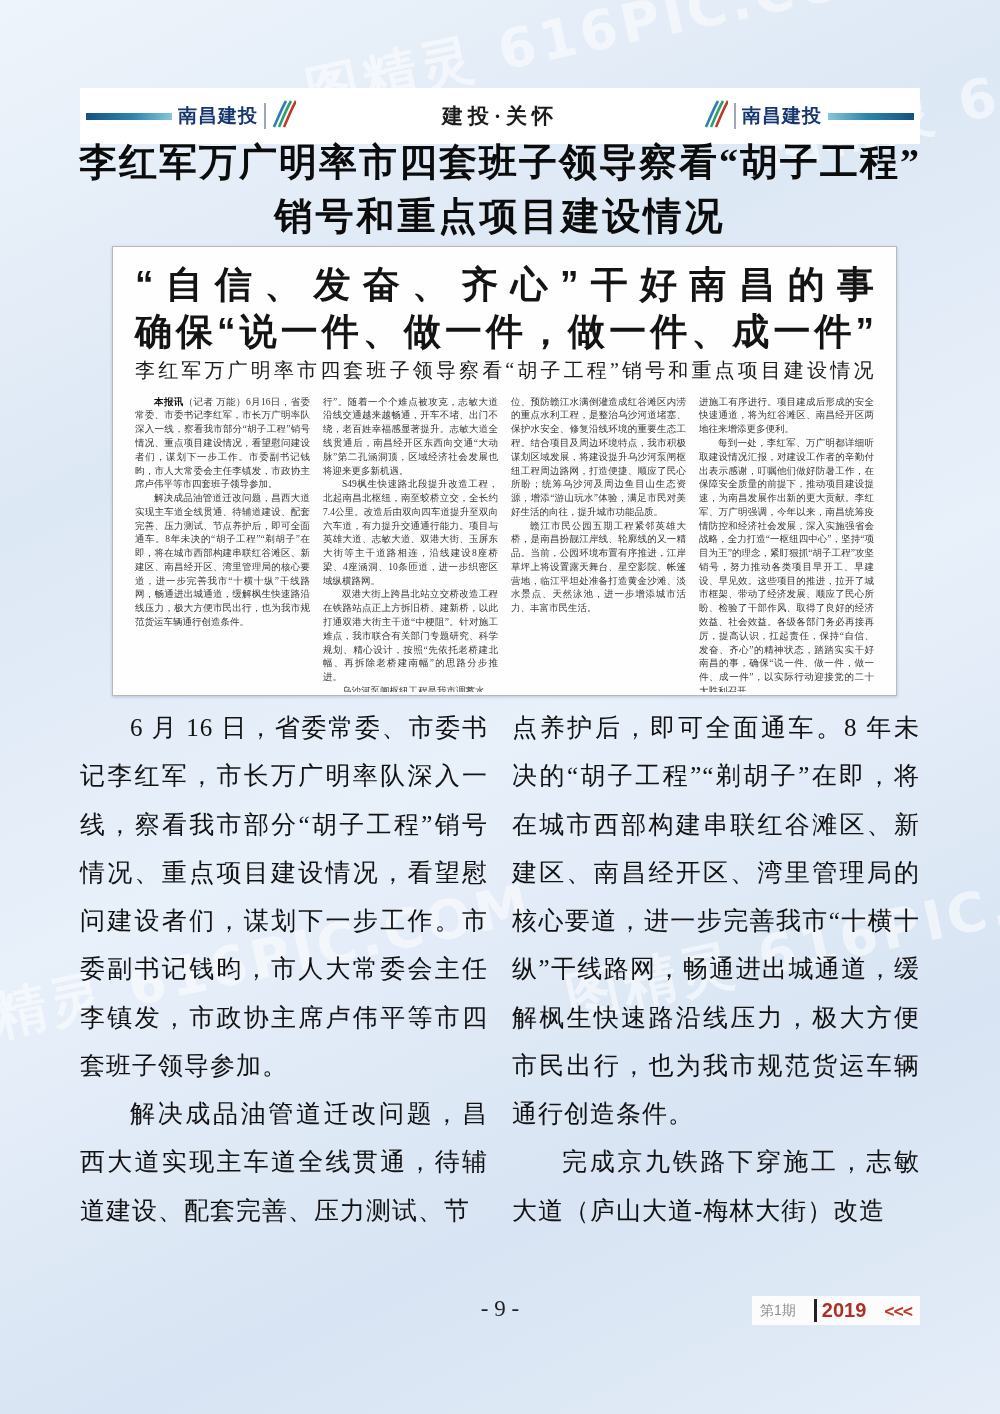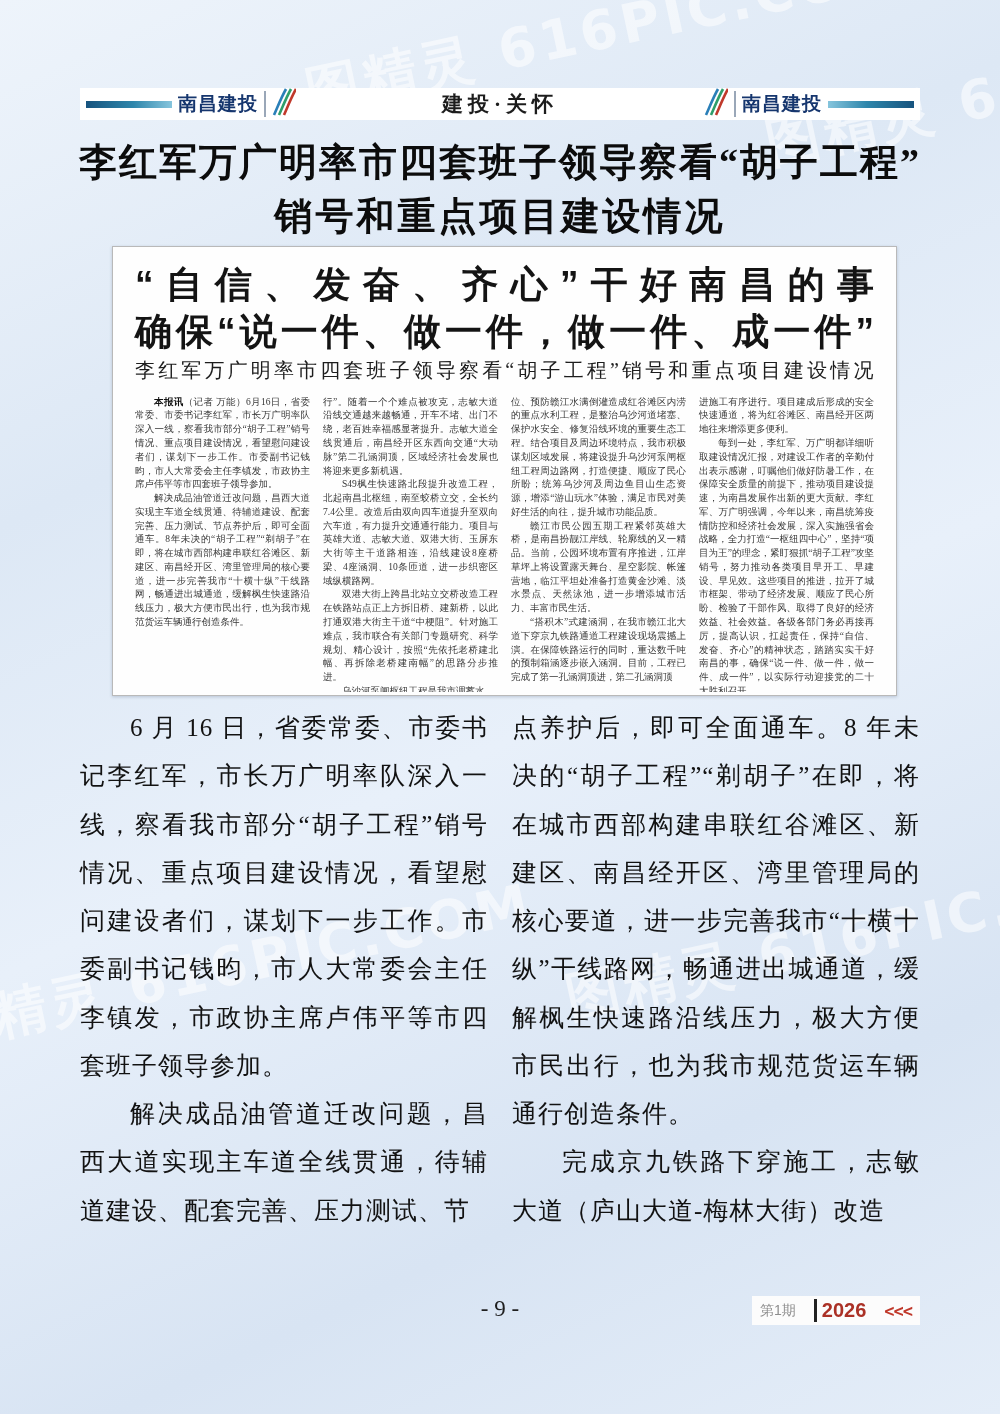--- a/index.html
+++ b/index.html
@@ -6,21 +6,21 @@
   .page{
     position:relative;width:1000px;height:1414px;overflow:hidden;
     background:linear-gradient(155deg,#eef4fb 0%,#dde8f5 28%,#e8f0fa 52%,#d8e4f3 78%,#e4edf8 100%);
     font-family:"Liberation Serif","DejaVu Serif",serif;color:#141414;
   }
   
   .wm{position:absolute;font-family:"DejaVu Sans",sans-serif;font-weight:700;font-size:54px;
       color:rgba(255,255,255,0.55);transform:rotate(-12deg);white-space:nowrap;
       letter-spacing:4px;pointer-events:none;}
   
-  .header{position:absolute;top:88px;left:80px;width:840px;height:32px;background:#ffffff;
+  .header{position:absolute;top:88px;left:80px;width:840px;height:56px;background:#ffffff;
           display:flex;align-items:center;padding:0 6px;box-sizing:border-box;}
   .logo{display:flex;align-items:center;gap:6px;}
   .grad-line{width:86px;height:7px;background:linear-gradient(90deg,#16537e,#2e86ab 55%,#86c5dd);}
   .grad-line.rev{background:linear-gradient(270deg,#16537e,#2e86ab 55%,#86c5dd);}
   .brand{font-family:"Liberation Sans","DejaVu Sans",sans-serif;font-weight:700;font-size:19px;
          color:#16366e;letter-spacing:1px;}
   .logo-sep{width:2px;height:26px;background:#9aa7b8;}
   .section-title{flex:1;text-align:center;font-weight:700;font-size:21px;color:#1c1c1c;letter-spacing:5px;}
   
   .title{position:absolute;top:140px;left:40px;width:920px;text-align:center;font-weight:700;color:#0c0c0c;}
@@ -109,21 +109,20 @@
       </div>
       <div class="clip-col">
         <p>行”。随着一个个难点被攻克，志敏大道沿线交通越来越畅通，开车不堵、出门不绕，老百姓幸福感显著提升。志敏大道全线贯通后，南昌经开区东西向交通“大动脉”第二孔涵洞顶，区域经济社会发展也将迎来更多新机遇。</p>
         <p class="ind">S49枫生快速路北段提升改造工程，北起南昌北枢纽，南至蛟桥立交，全长约7.4公里。改造后由双向四车道提升至双向六车道，有力提升交通通行能力。项目与英雄大道、志敏大道、双港大街、玉屏东大街等主干道路相连，沿线建设8座桥梁、4座涵洞、10条匝道，进一步织密区域纵横路网。</p>
         <p class="ind">双港大街上跨昌北站立交桥改造工程在铁路站点正上方拆旧桥、建新桥，以此打通双港大街主干道“中梗阻”。针对施工难点，我市联合有关部门专题研究、科学规划、精心设计，按照“先依托老桥建北幅、再拆除老桥建南幅”的思路分步推进。</p>
         <p class="ind">乌沙河泵闸枢纽工程是我市调蓄水</p>
       </div>
       <div class="clip-col">
         <p>位、预防赣江水满倒灌造成红谷滩区内涝的重点水利工程，是整治乌沙河道堵塞、保护水安全、修复沿线环境的重要生态工程。结合项目及周边环境特点，我市积极谋划区域发展，将建设提升乌沙河泵闸枢纽工程周边路网，打造便捷、顺应了民心所盼；统筹乌沙河及周边鱼目山生态资源，增添“游山玩水”体验，满足市民对美好生活的向往，提升城市功能品质。</p>
         <p class="ind">赣江市民公园五期工程紧邻英雄大桥，是南昌扮靓江岸线、轮廓线的又一精品。当前，公园环境布置有序推进，江岸草坪上将设置露天舞台、星空影院、帐篷营地，临江平坦处准备打造黄金沙滩、淡水景点、天然泳池，进一步增添城市活力、丰富市民生活。</p>
-        <p class="ind">“搭积木”式建涵洞，在我市赣江北大道下穿京九铁路通道工程建设现场震撼上演。在保障铁路运行的同时，重达数千吨的预制箱涵逐步嵌入涵洞。目前，工程已完成了第一孔涵洞顶进，第二孔涵洞顶</p>
       </div>
       <div class="clip-col">
         <p>进施工有序进行。项目建成后形成的安全快速通道，将为红谷滩区、南昌经开区两地往来增添更多便利。</p>
         <p class="ind">每到一处，李红军、万广明都详细听取建设情况汇报，对建设工作者的辛勤付出表示感谢，叮嘱他们做好防暑工作，在保障安全质量的前提下，推动项目建设提速，为南昌发展作出新的更大贡献。李红军、万广明强调，今年以来，南昌统筹疫情防控和经济社会发展，深入实施强省会战略，全力打造“一枢纽四中心”，坚持“项目为王”的理念，紧盯狠抓“胡子工程”攻坚销号，努力推动各类项目早开工、早建设、早见效。这些项目的推进，拉开了城市框架、带动了经济发展、顺应了民心所盼、检验了干部作风、取得了良好的经济效益、社会效益。各级各部门务必再接再厉，提高认识，扛起责任，保持“自信、发奋、齐心”的精神状态，踏踏实实干好南昌的事，确保“说一件、做一件，做一件、成一件”，以实际行动迎接党的二十大胜利召开。</p>
       </div>
     </div>
   </div>
 
   <div class="body-cols">
     <div class="body-col">
@@ -132,17 +131,17 @@
     </div>
     <div class="body-col">
       <p>点养护后，即可全面通车。8 年未决的“胡子工程”“剃胡子”在即，将在城市西部构建串联红谷滩区、新建区、南昌经开区、湾里管理局的核心要道，进一步完善我市“十横十纵”干线路网，畅通进出城通道，缓解枫生快速路沿线压力，极大方便市民出行，也为我市规范货运车辆通行创造条件。</p>
       <p class="ind">完成京九铁路下穿施工，志敏大道（庐山大道-梅林大街）改造</p>
     </div>
   </div>
 
   <div class="page-num">- 9 -</div>
   <div class="issue-badge">
     <span class="issue-label">第1期</span>
-    <span class="issue-year">2026</span>
+    <span class="issue-year">2019</span>
     <span class="issue-chevrons">&lt;&lt;&lt;</span>
   </div>
 
 </div>
 
 </body></html>

